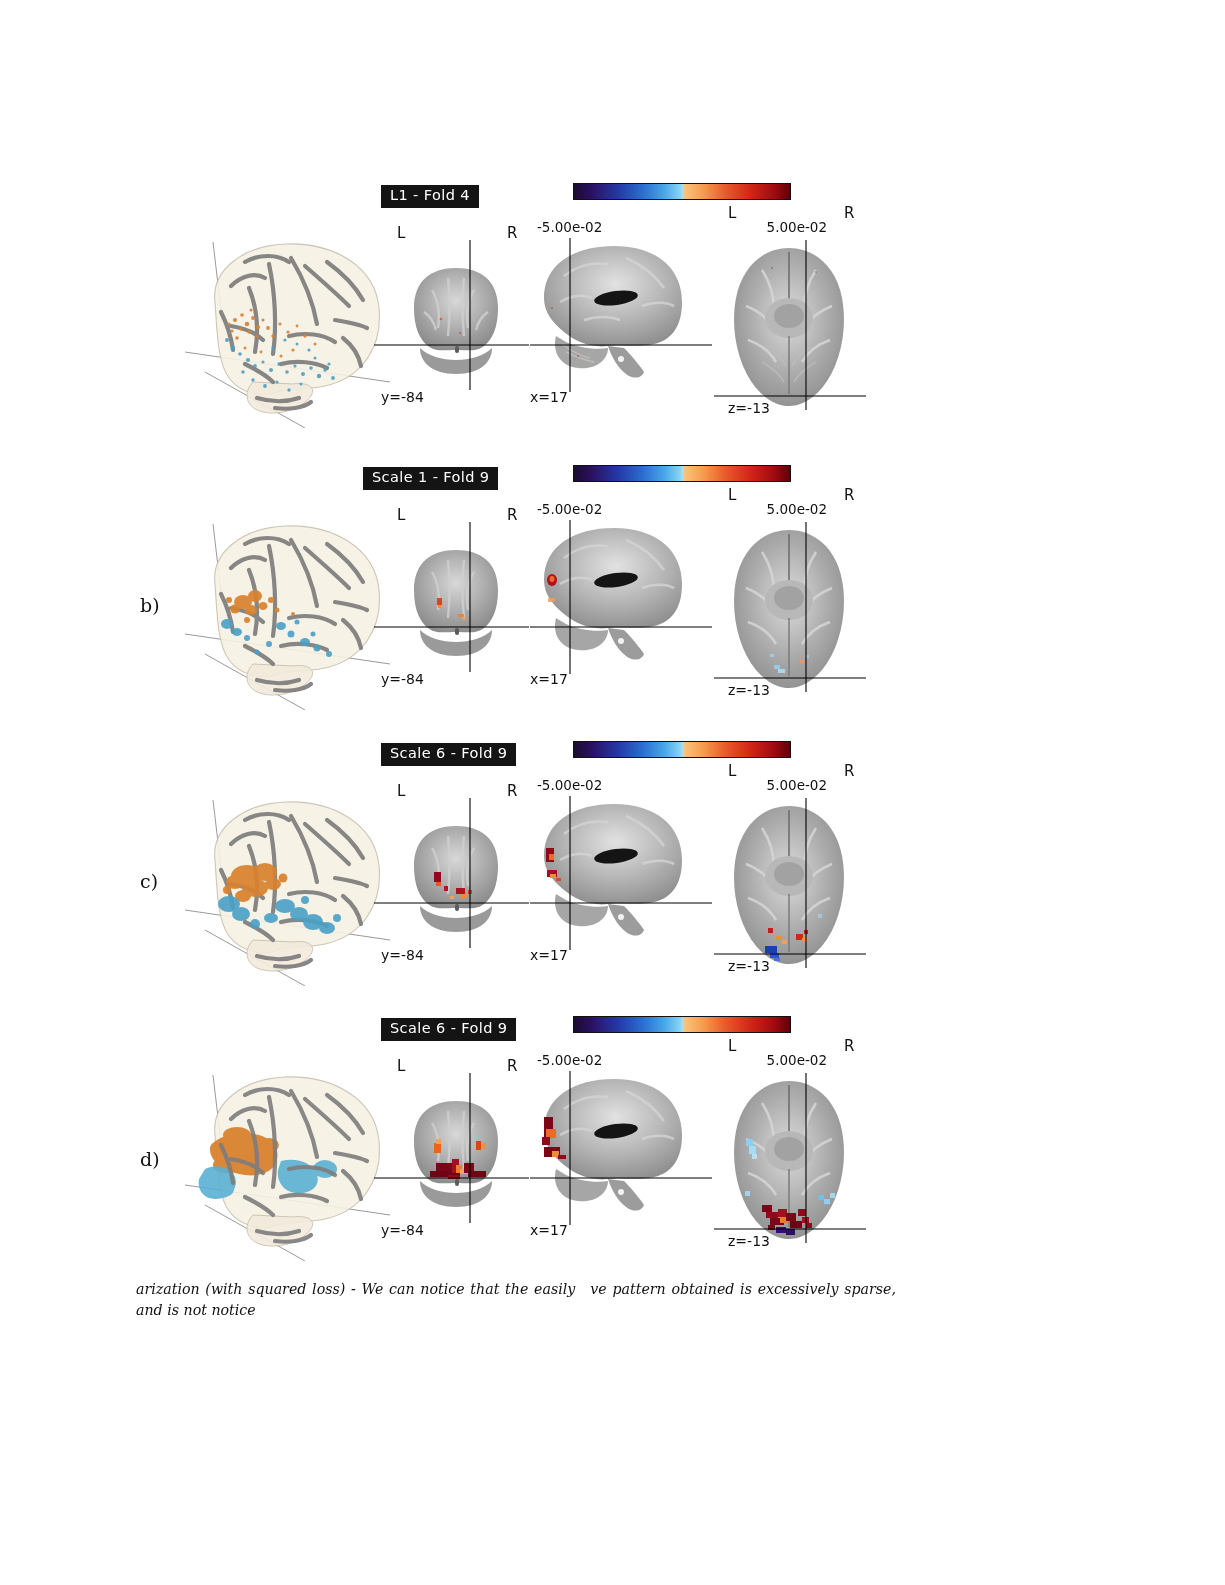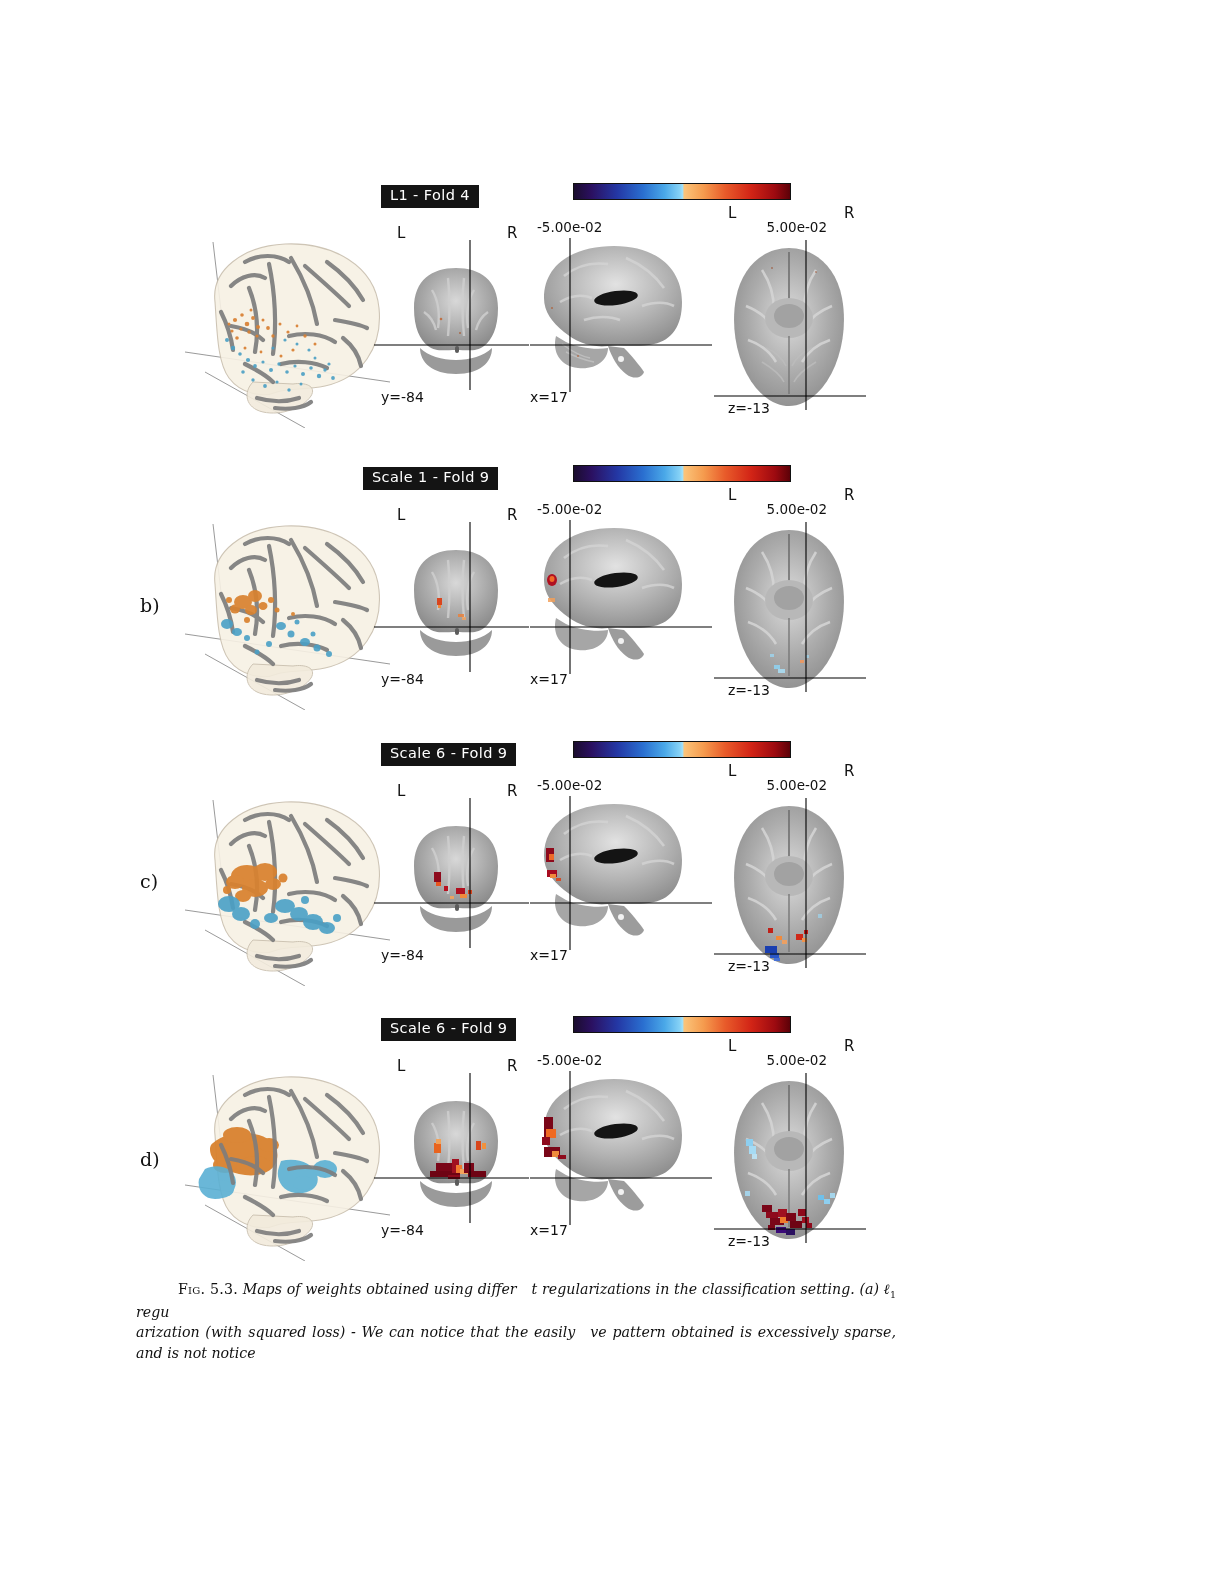--- a/index.html
+++ b/index.html
@@ -756,21 +756,17 @@
         <line x1="470" y1="80" x2="470" y2="230"></line>
         <line x1="530" y1="185" x2="712" y2="185"></line>
         <line x1="570" y1="78" x2="570" y2="232"></line>
         <line x1="714" y1="236" x2="866" y2="236"></line>
         <line x1="806" y1="80" x2="806" y2="250"></line>
       </g>
     </svg>
   </div>
 
   <div class="caption">
-    <span class="cap-l1">
-      <span class="fig">Fig. 5.3.</span>
-      <span>Maps of weights obtained using differ</span><span class="gap"></span><span>t regularizations in the classification setting. (a) </span><span class="ell">ℓ</span><sub>1</sub><span> regu</span>
-    </span>
     <span>arization (with squared loss) - We can notice that the easily</span><span class="gap"></span><span>ve pattern obtained is excessively sparse, and is not</span>
     <span>notice</span>
   </div>
 
 </div>
 
 </body></html>

